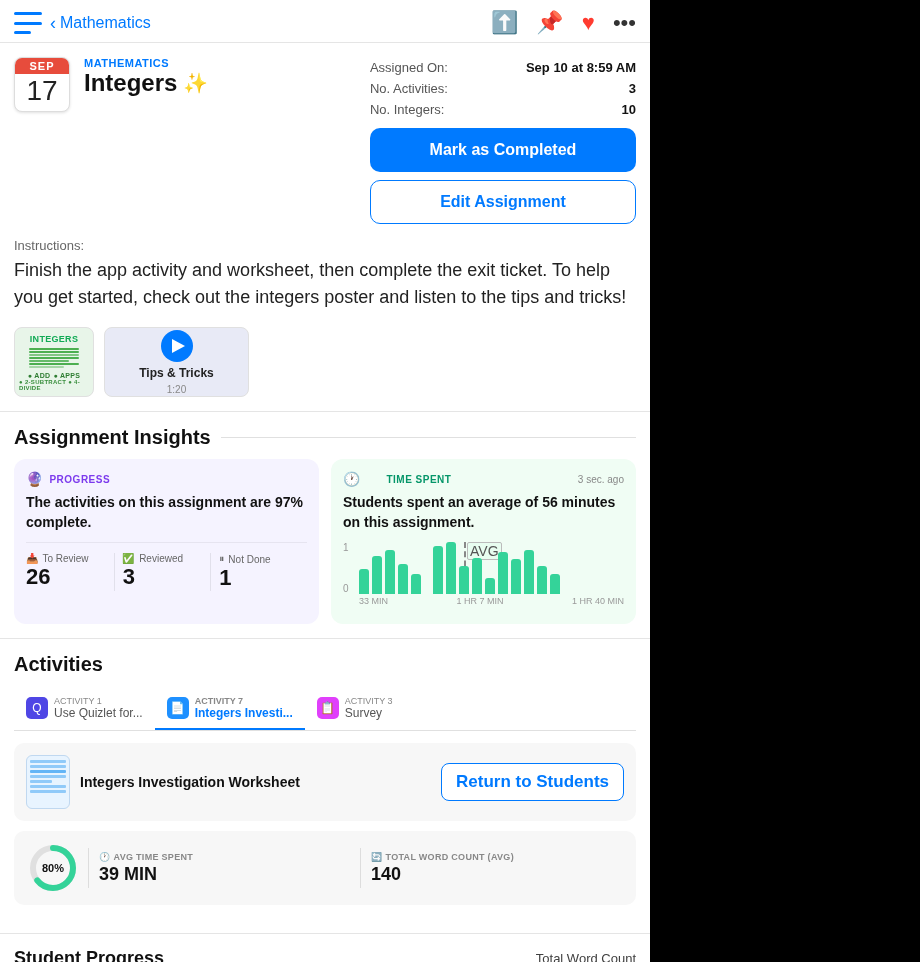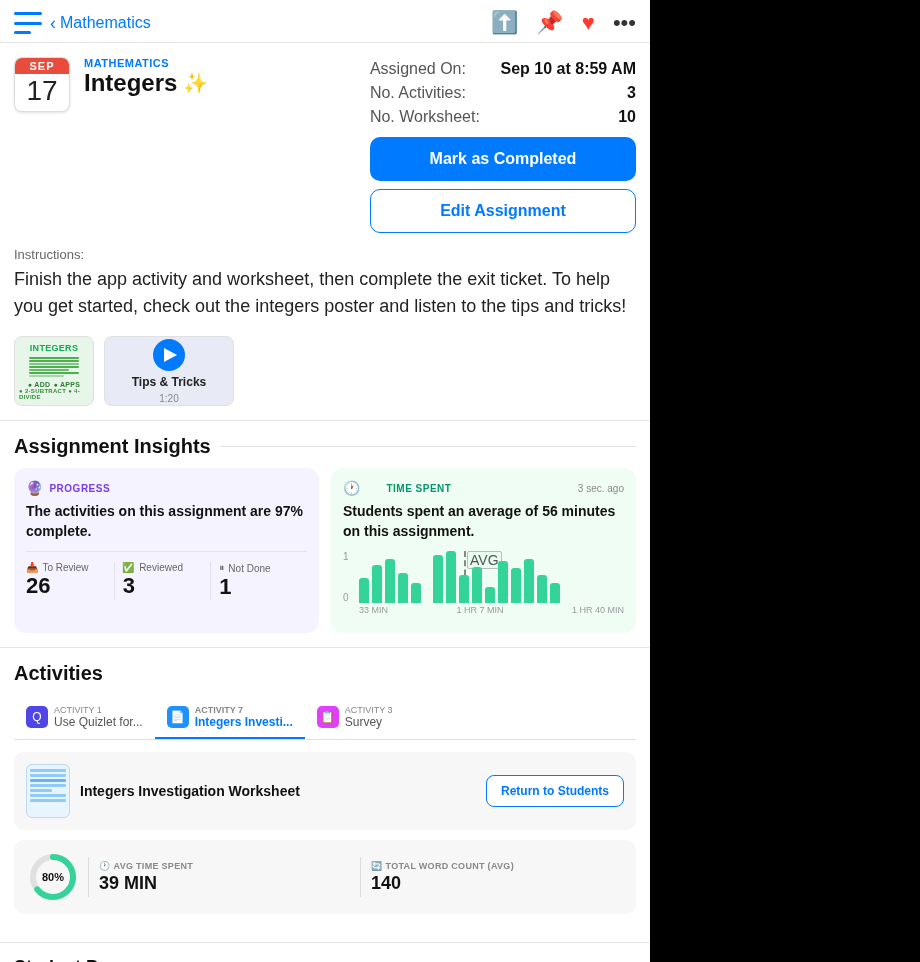--- a/index.html
+++ b/index.html
@@ -87,21 +87,21 @@
       text-transform: uppercase;
     }
     .assignment-title {
       font-size: 24px; font-weight: 700; color: #111;
       display: flex; align-items: center; gap: 6px;
     }
     .sparkle { font-size: 20px; }
     .due-date { font-size: 12px; color: #888; margin-top: 2px; }
     .info-row {
       display: flex; justify-content: space-between;
-      font-size: 16px; padding: 3px 0;
+      font-size: 13px; padding: 3px 0;
     }
     .info-label { color: #555; }
     .info-value { font-weight: 600; color: #111; }
     .btn-primary {
       background: #007aff;
       color: #fff;
       border: none;
       border-radius: 10px;
       padding: 13px;
       font-size: 16px;
@@ -151,21 +151,21 @@
       font-size: 8px; color: #2a6; font-weight: 700; letter-spacing: 0.3px;
       padding: 4px;
     }
     .poster-lines div {
       height: 2px; background: #4caf50; border-radius: 1px; margin: 1px 0;
       width: 50px;
     }
     .poster-title { font-size: 9px; font-weight: 800; color: #1a5; margin-bottom: 3px; }
     .video-thumb {
       background: #e8eaf6;
-      width: 130px; height: 70px;
+      width: 145px; height: 70px;
       border-radius: 8px;
       display: flex; flex-direction: column; align-items: center; justify-content: center;
       gap: 4px;
       cursor: pointer;
       border: 1px solid #e0e0e0;
     }
     .play-btn {
       width: 32px; height: 32px; background: #007aff;
       border-radius: 50%; display: flex; align-items: center; justify-content: center;
     }
@@ -297,21 +297,21 @@
       padding: 3px;
     }
     .doc-thumb-line {
       height: 3px; background: #90caf9; border-radius: 1px; margin: 1px 0;
     }
     .doc-info { flex: 1; }
     .doc-type-label { font-size: 9px; color: #888; text-transform: uppercase; font-weight: 600; letter-spacing: 0.3px; }
     .doc-name { font-size: 14px; font-weight: 600; color: #111; }
     .return-btn {
       background: #fff; border: 1.5px solid #007aff;
-      color: #007aff; font-size: 12px; font-weight: 600;
+      color: #007aff; font-size: 17px; font-weight: 600;
       padding: 8px 14px; border-radius: 8px; cursor: pointer;
       flex-shrink: 0;
       text-align: center;
     }
 
     
     .stats-bar {
       background: #f7f7f7;
       border-radius: 10px;
       padding: 12px 14px;
@@ -386,21 +386,21 @@
     <div style="flex:1; padding-top:14px;">
       <div class="info-row">
         <span class="info-label">Assigned On:</span>
         <span class="info-value">Sep 10 at 8:59 AM</span>
       </div>
       <div class="info-row">
         <span class="info-label">No. Activities:</span>
         <span class="info-value">3</span>
       </div>
       <div class="info-row">
-        <span class="info-label">No. Worksheet:</span>
+        <span class="info-label">No. Integers:</span>
         <span class="info-value">10</span>
       </div>
       <div style="margin-top:8px; display:flex; flex-direction:column; gap:8px;">
         <button class="btn-primary">Mark as Completed</button>
         <button class="btn-secondary">Edit Assignment</button>
       </div>
     </div>
   </div>
 
   <div class="instructions-section">

